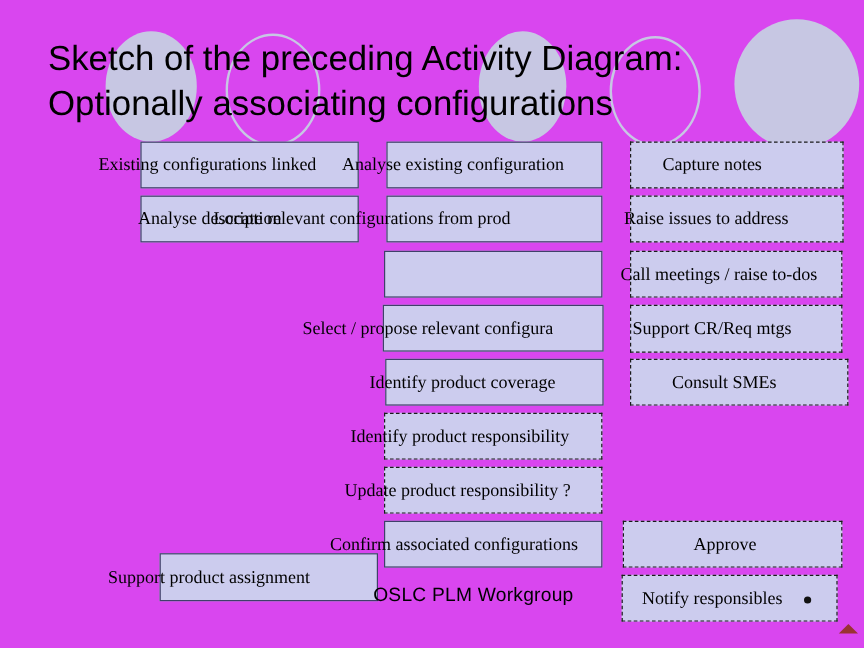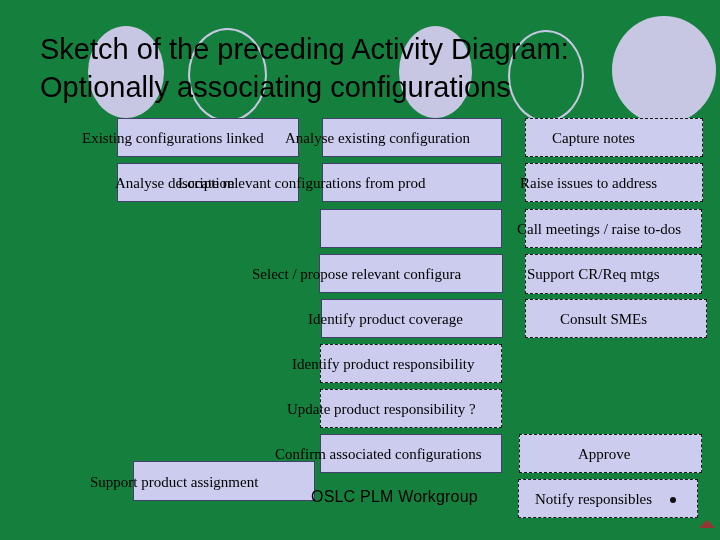--- a/index.html
+++ b/index.html
@@ -1,17 +1,17 @@
 <!DOCTYPE html>
 <html><head>
 <meta charset="utf-8">
 <style>
   html,body{margin:0;padding:0;background:#ffffff;}
   .slide{
-    position:relative;width:720px;height:540px;background:#15803d;
+    position:relative;width:720px;height:540px;background:#d946ef;
     overflow:hidden;font-family:"Liberation Sans",sans-serif;color:#000;
   }
   
   .circle{position:absolute;border-radius:50%;z-index:1;}
   .circle.fill{background:#c7c7e3;}
   .circle.outline{background:transparent;border:2px solid #c7c7e3;}
   
   .title{
     position:absolute;left:40px;top:30px;width:670px;z-index:2;margin:0;
     font-size:29px;font-weight:400;line-height:38px;letter-spacing:0;

